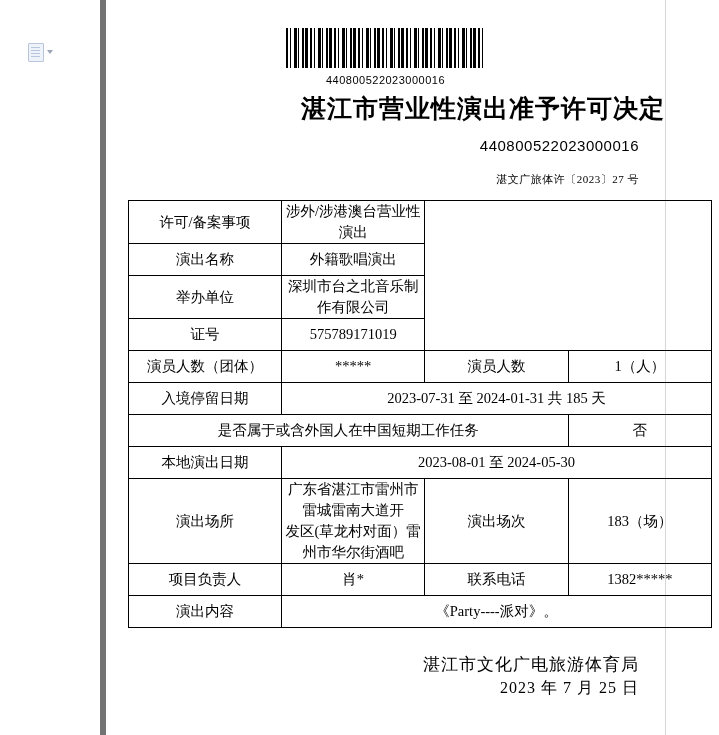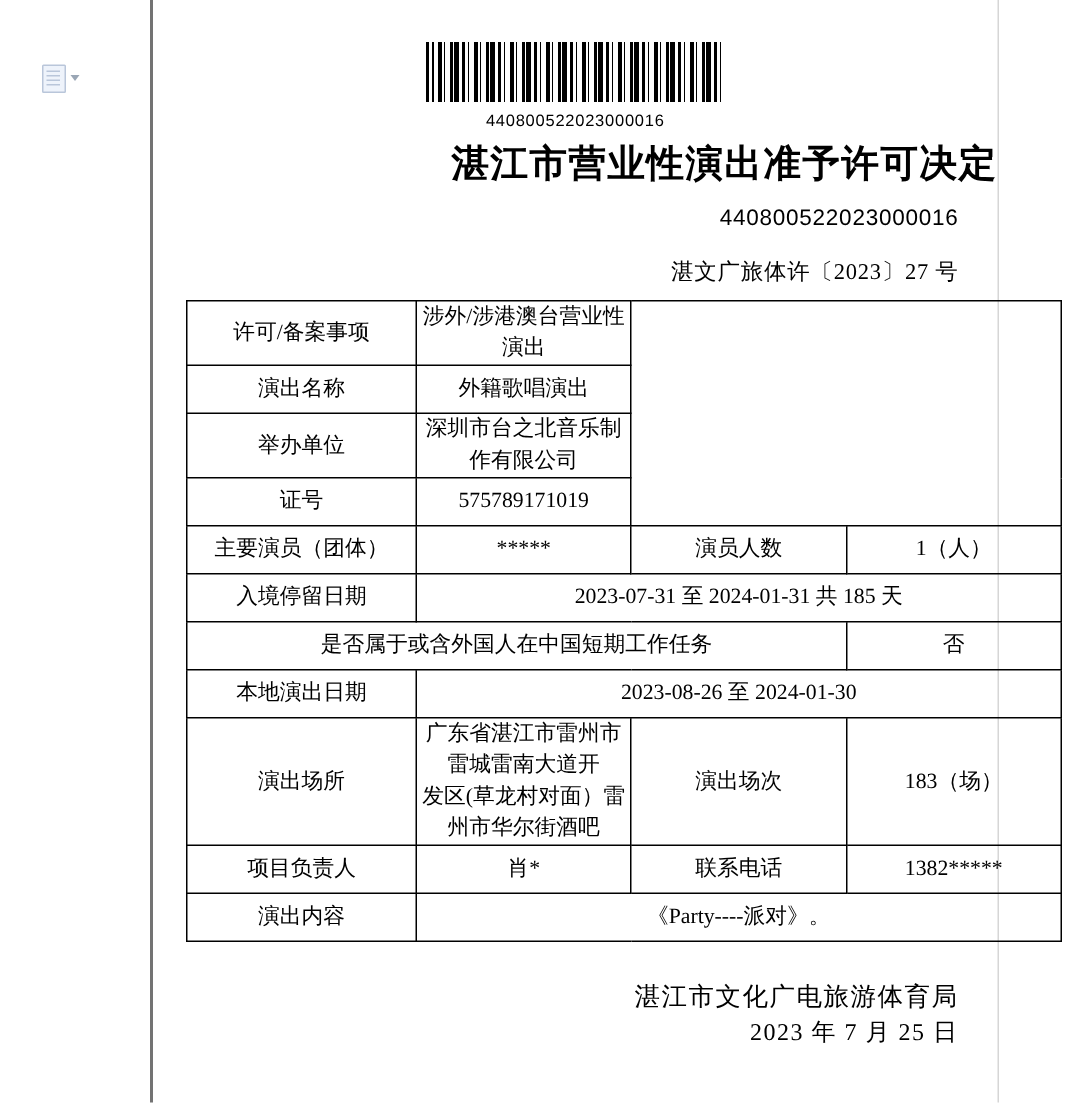--- a/index.html
+++ b/index.html
@@ -53,21 +53,21 @@
     border-top: 4px solid #9aa6b5;
   }
 
   
   .sheet {
     position: absolute;
     left: 100px;
     top: 0;
     width: 566px;
     height: 735px;
-    border-left: 2px solid #737373;
+    border-left: 6px solid #737373;
     border-right: 1px solid #d6d6d6;
     box-sizing: border-box;
     text-decoration: underline;
   }
 
   .barcode-wrap {
     position: absolute;
     left: 0;
     right: 0;
     top: 28px;
@@ -111,21 +111,21 @@
     top: 137px;
     font-family: "Liberation Sans", sans-serif;
     font-size: 15px;
     letter-spacing: 0.5px;
   }
 
   .docnum {
     position: absolute;
     right: 26px;
     top: 172px;
-    font-size: 15px;
+    font-size: 11px;
     letter-spacing: 0.5px;
   }
 
   
   table.permit {
     position: absolute;
     left: 22px;
     top: 200px;
     width: 584px;
     border-collapse: collapse;
@@ -204,36 +204,36 @@
     </tr>
     <tr>
       <td class="label">举办单位</td>
       <td class="value">深圳市台之北音乐制作有限公司</td>
     </tr>
     <tr>
       <td class="label">证号</td>
       <td class="value">575789171019</td>
     </tr>
     <tr>
-      <td class="label">主要演员（团体）</td>
+      <td class="label">演员人数（团体）</td>
       <td class="value">*****</td>
       <td class="right-label">演员人数</td>
       <td class="right-value">1（人）</td>
     </tr>
     <tr>
       <td class="label">入境停留日期</td>
       <td class="value" colspan="3">2023-07-31 至 2024-01-31 共 185 天</td>
     </tr>
     <tr>
       <td colspan="3">是否属于或含外国人在中国短期工作任务</td>
       <td class="right-value">否</td>
     </tr>
     <tr>
       <td class="label">本地演出日期</td>
-      <td class="value" colspan="3">2023-08-26 至 2024-01-30</td>
+      <td class="value" colspan="3">2023-08-01 至 2024-05-30</td>
     </tr>
     <tr>
       <td class="label">演出场所</td>
       <td class="venue-cell">
         <div>广东省湛江市雷州市雷城雷南大道开</div>
         <div>发区(草龙村对面）雷州市华尔街酒吧</div>
       </td>
       <td class="right-label">演出场次</td>
       <td class="right-value">183（场）</td>
     </tr>

